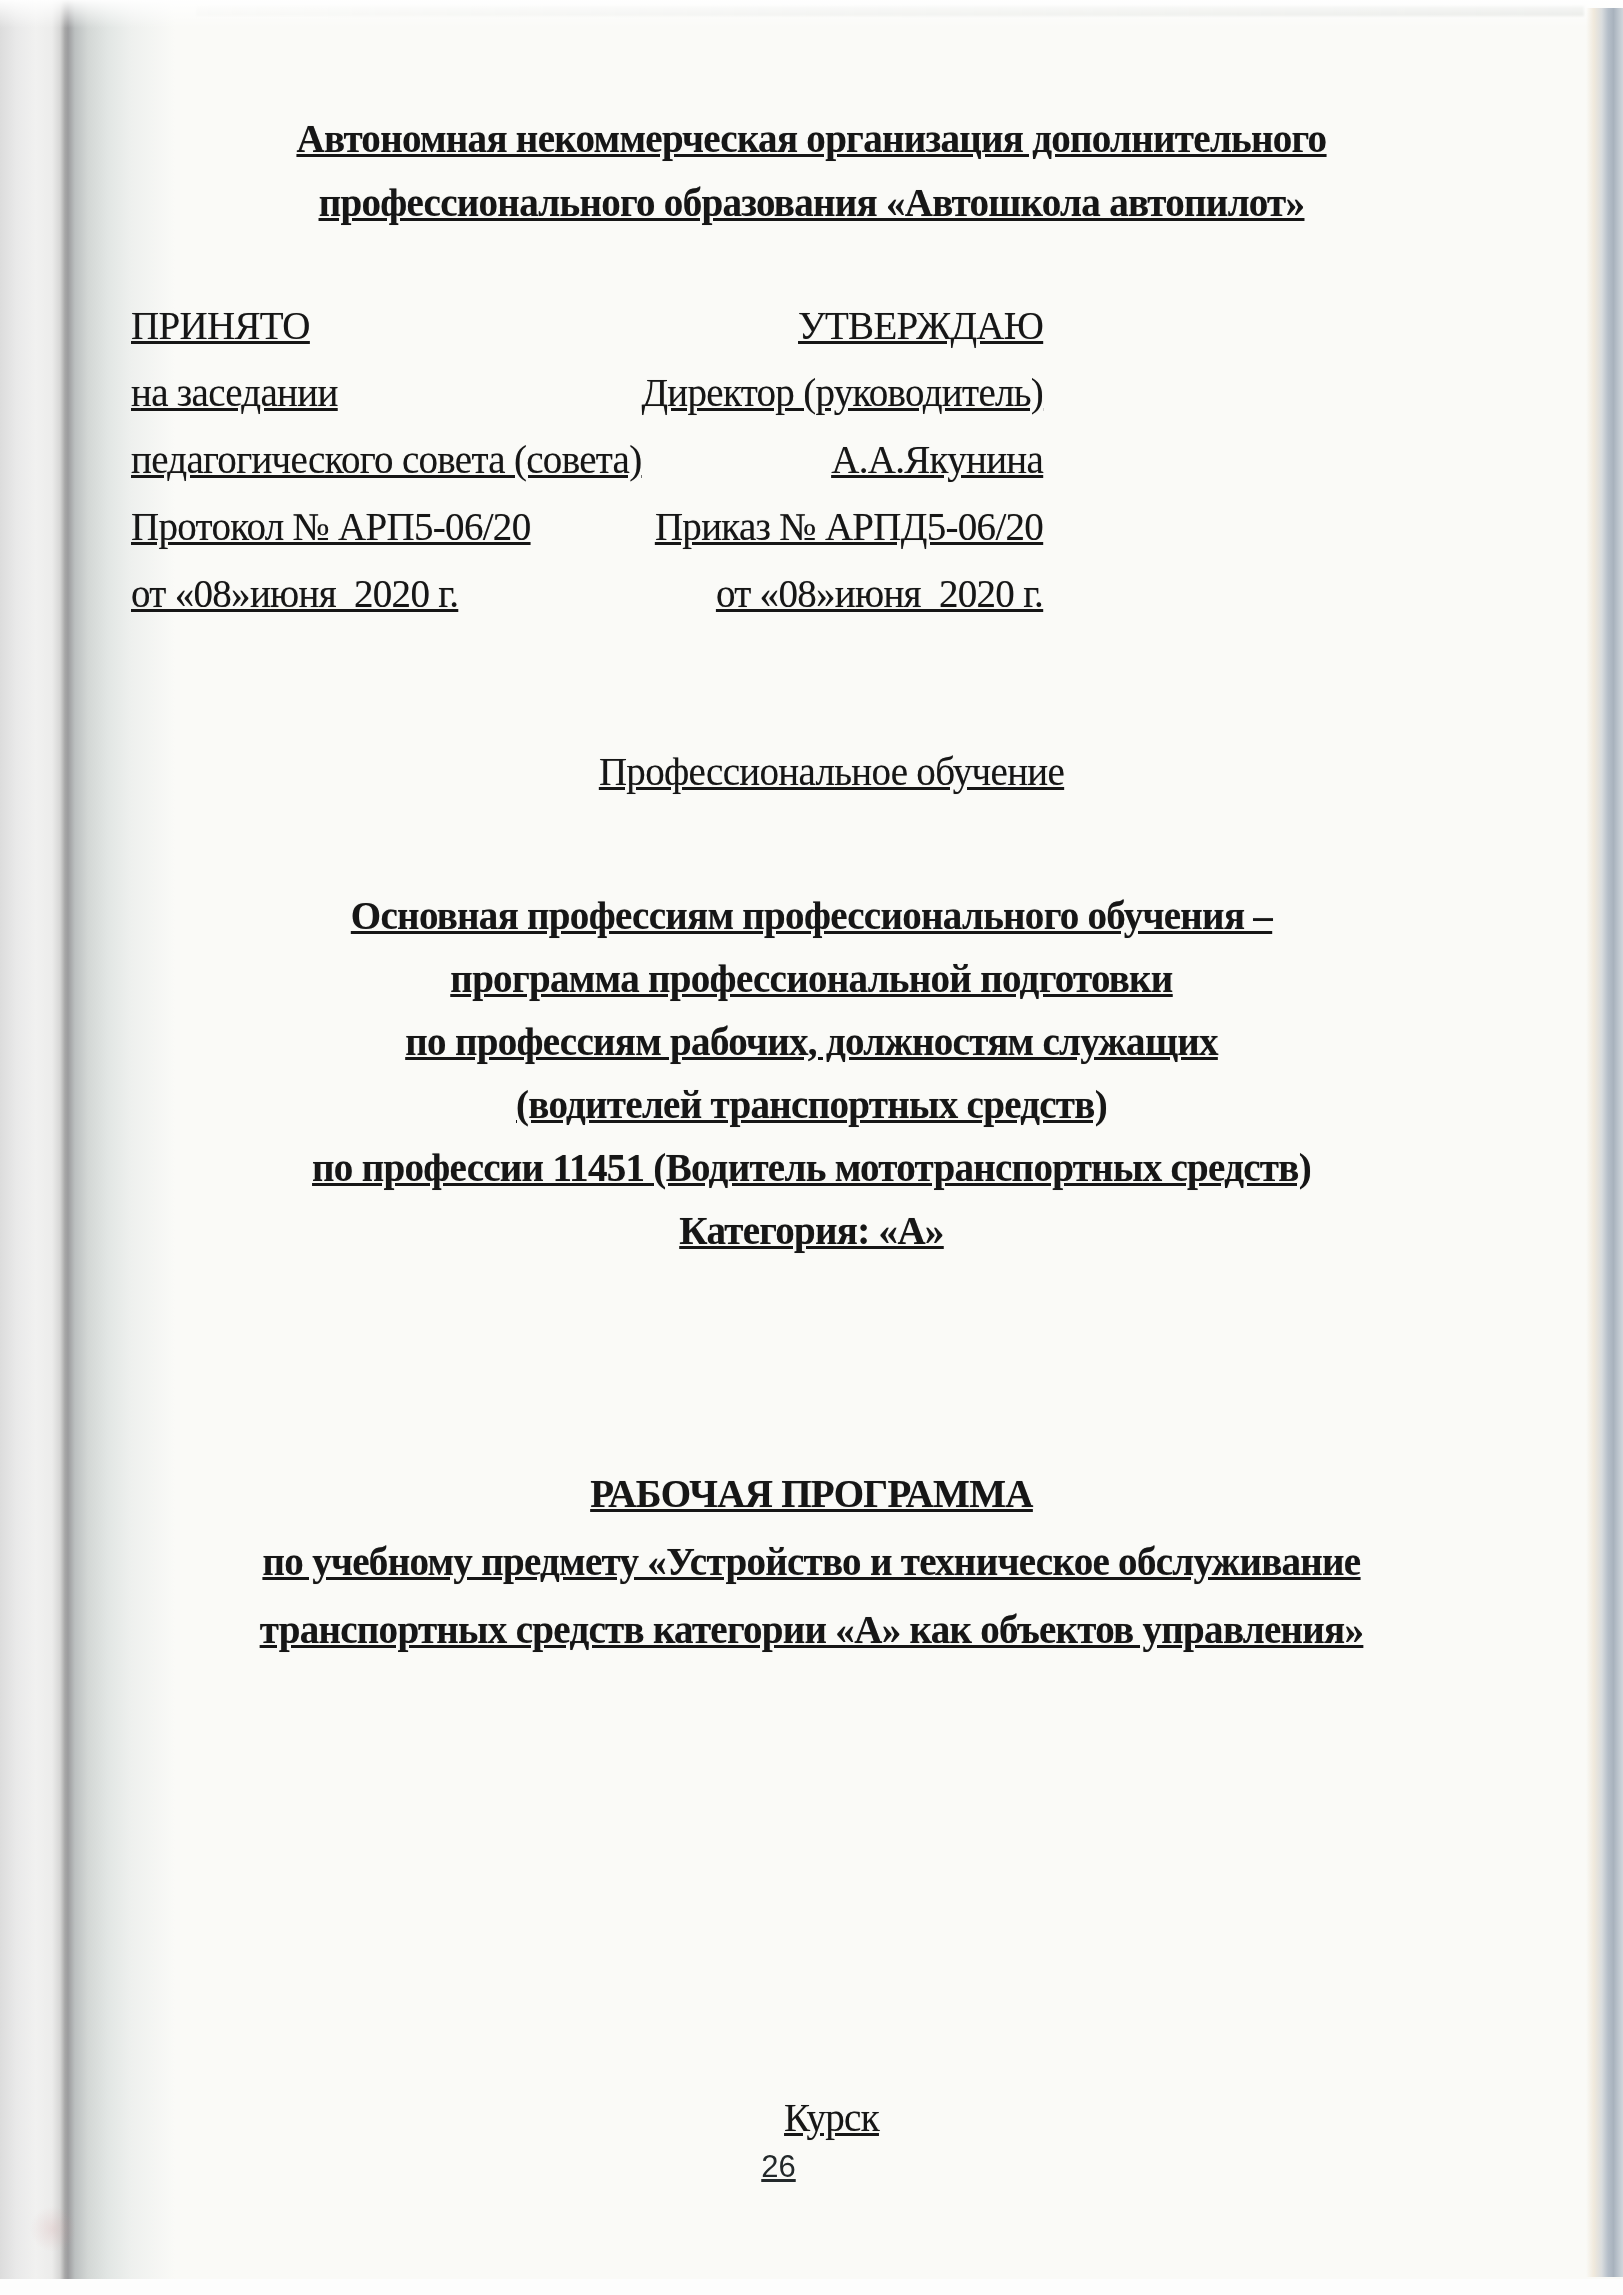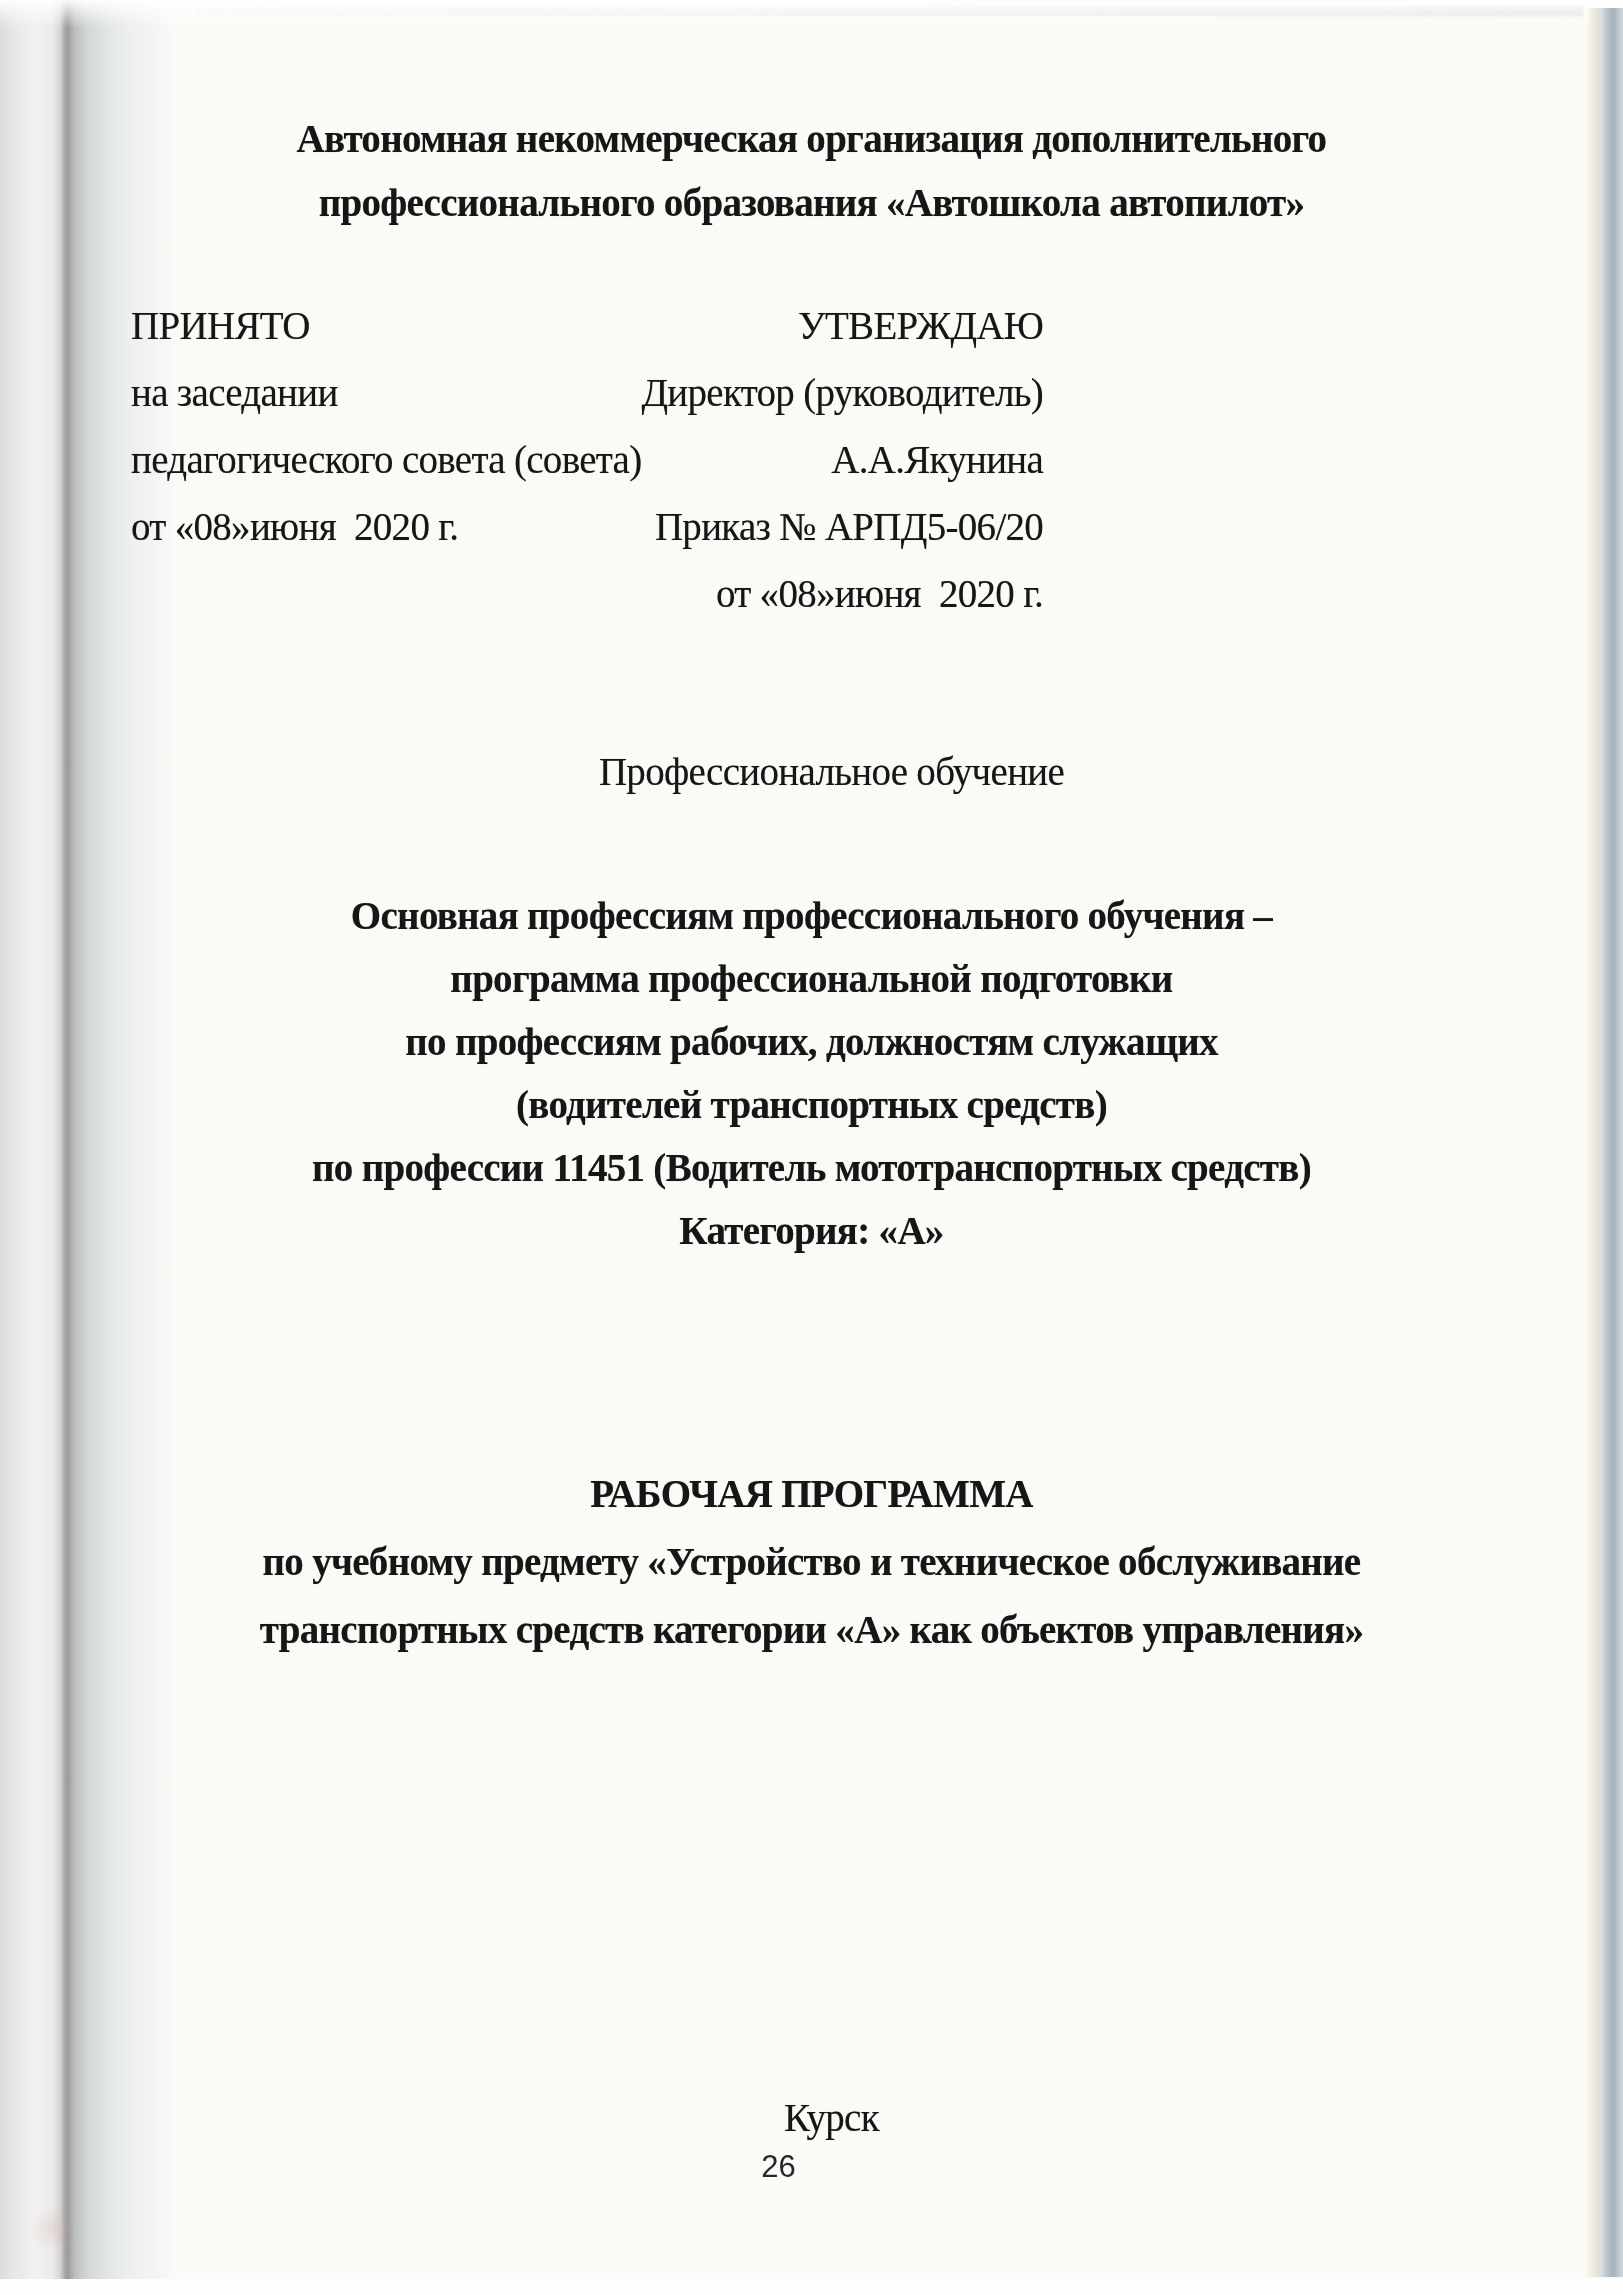--- a/index.html
+++ b/index.html
@@ -78,20 +78,21 @@
     background: radial-gradient(closest-side, rgba(205,150,150,0.22), rgba(205,150,150,0));
     z-index: 2;
   }
   
   .txt {
     position: absolute;
     z-index: 2;
     font-size: 39px;
     letter-spacing: -0.7px;
     text-shadow: 0 0 0.7px rgba(10,10,10,0.45);
+    text-decoration: underline;
   }
   .line { white-space: pre; }
 
   .org-header {
     left: 131px; top: 107px;
     width: 1361px;
     text-align: center;
     line-height: 64px;
     font-weight: bold;
   }
@@ -158,20 +159,21 @@
   <div class="txt org-header">
     <div class="line">Автономная некоммерческая организация дополнительного</div>
     <div class="line">профессионального образования «Автошкола автопилот»</div>
   </div>
 
   <div class="txt approval-row">
     <div class="accepted-block">
       <div class="line">ПРИНЯТО</div>
       <div class="line">на заседании</div>
       <div class="line">педагогического совета (совета)</div>
+      <div class="line">Протокол № АРП5-06/20</div>
       <div class="line">от «08»июня  2020 г.</div>
     </div>
     <div class="approved-block">
       <div class="line">УТВЕРЖДАЮ</div>
       <div class="line">Директор (руководитель)</div>
       <div class="line">А.А.Якунина</div>
       <div class="line">Приказ № АРПД5-06/20</div>
       <div class="line">от «08»июня  2020 г.</div>
     </div>
   </div>

